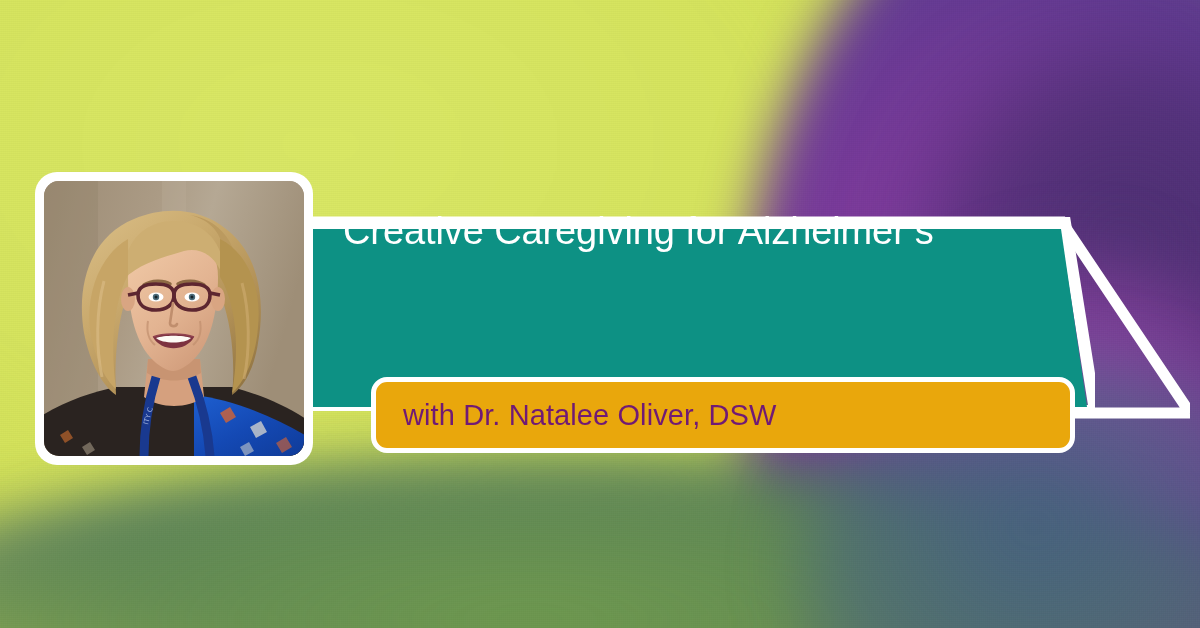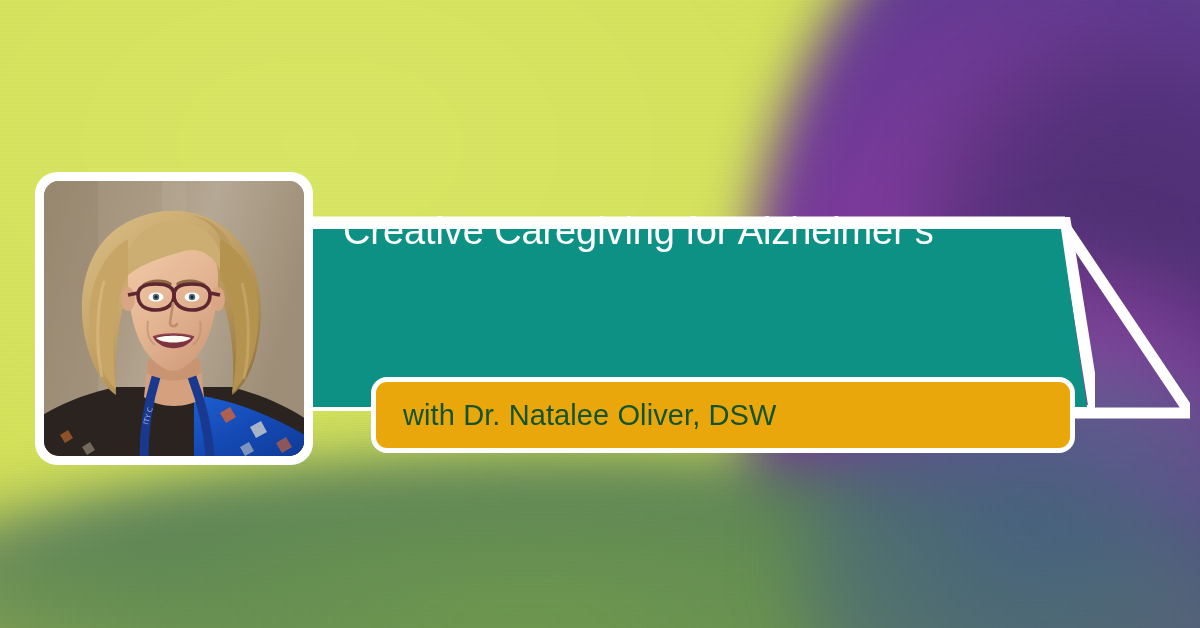--- a/index.html
+++ b/index.html
@@ -123,21 +123,21 @@
     background: #e9a70c;
     border: 5px solid #ffffff;
     border-radius: 16px;
     box-sizing: border-box;
     display: flex;
     align-items: center;
     z-index: 6;
   }
   .subtitle-text {
     margin-left: 27px;
-    color: #14532d;
+    color: #701a75;
     font-size: 29px;
     font-weight: 400;
     letter-spacing: 0.1px;
     white-space: nowrap;
   }
 
   
   .portrait-card {
     position: absolute;
     left: 35px; top: 172px;

